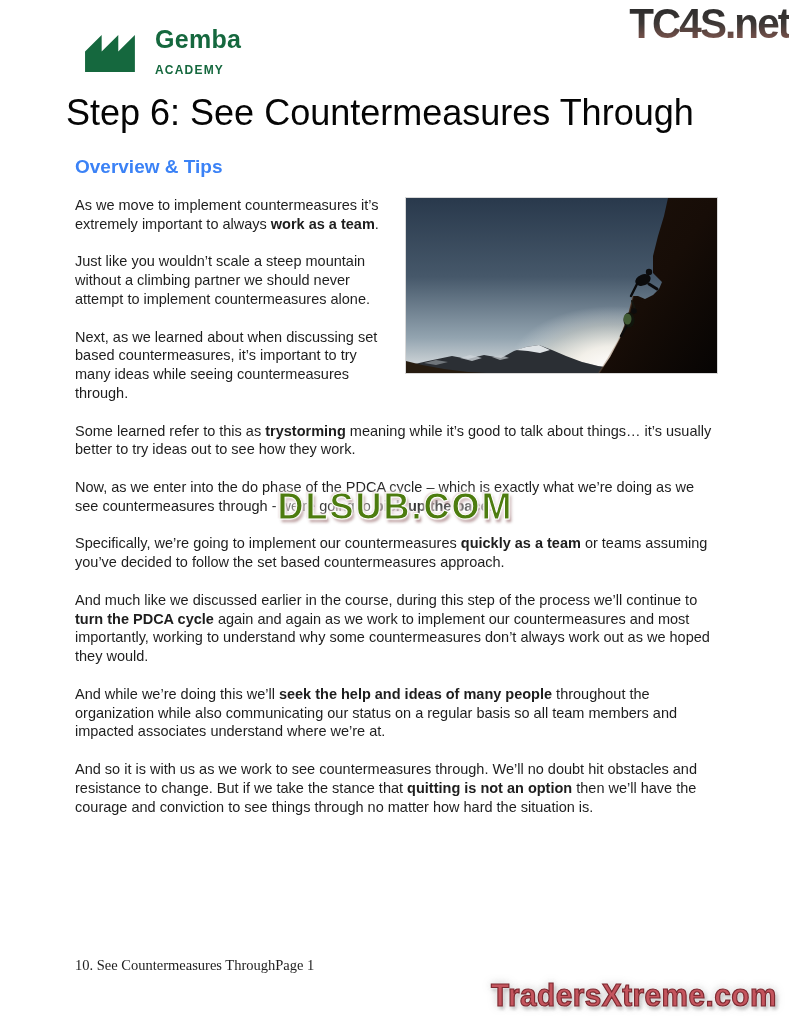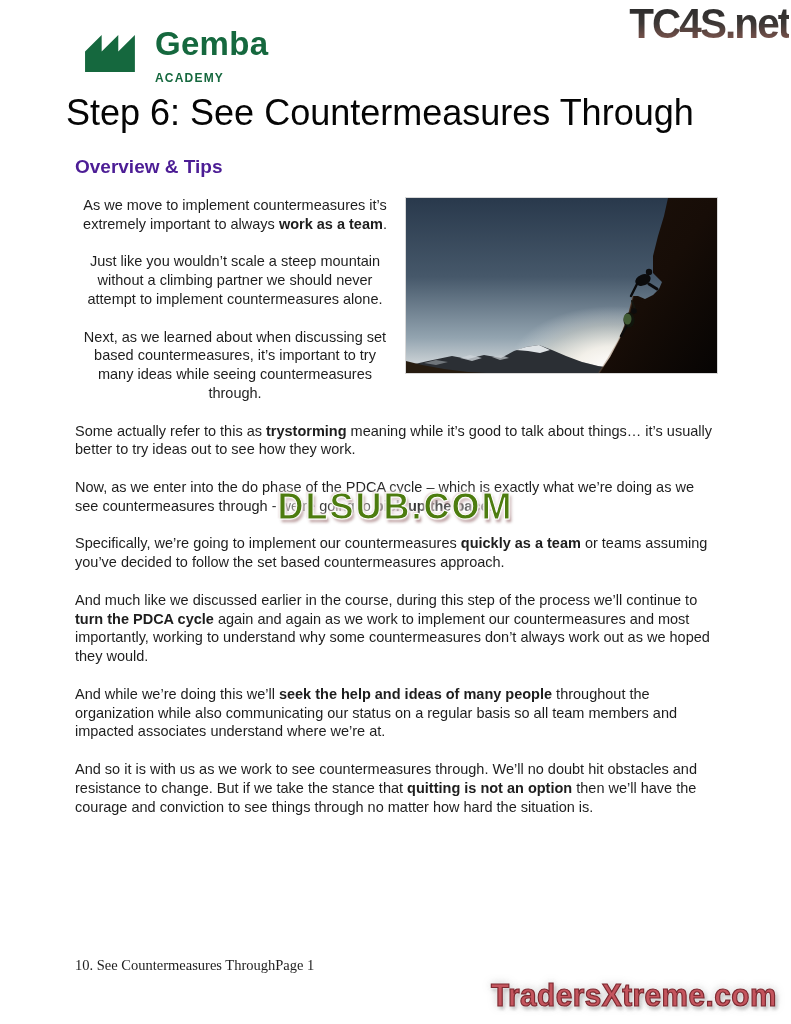--- a/index.html
+++ b/index.html
@@ -4,42 +4,42 @@
 <style>
   html,body{margin:0;padding:0;}
   body{
     width:791px;height:1024px;position:relative;background:#ffffff;
     font-family:"Liberation Sans",sans-serif;color:#1e1e1e;overflow:hidden;
   }
   
   .logo{position:absolute;left:85px;top:26px;display:flex;align-items:flex-start;}
   .logo-icon svg{width:64px;height:46px;display:block;}
   .logo-text{margin-left:6px;margin-top:1px;color:#15683e;line-height:1;}
-  .logo-name{font-size:33px;font-weight:bold;letter-spacing:.3px;}
+  .logo-name{font-size:25px;font-weight:bold;letter-spacing:.3px;}
   .logo-sub{font-size:12px;font-weight:bold;letter-spacing:1.2px;margin-top:12px;}
   
   .wm-top{
     position:absolute;right:2px;top:0px;
     font-size:43px;font-weight:bold;letter-spacing:-2px;line-height:1.1;
     color:#3a3532;transform:scaleX(.94);transform-origin:right top;
   }
   @supports ((-webkit-background-clip:text) or (background-clip:text)){
     .wm-top{
       background:linear-gradient(180deg,#2c2c2c 15%,#3d3836 50%,#8f5c53 95%);
       -webkit-background-clip:text;background-clip:text;color:transparent;
     }
   }
   
   .title{position:absolute;left:66px;top:92px;font-size:36px;font-weight:400;color:#050505;white-space:nowrap;}
-  .heading{position:absolute;left:75px;top:156px;font-size:19px;font-weight:bold;color:#4c1d95;}
+  .heading{position:absolute;left:75px;top:156px;font-size:19px;font-weight:bold;color:#3b82f6;}
   
   .content{position:absolute;left:75px;top:196px;width:642px;font-size:14.5px;line-height:18.8px;color:#1e1e1e;}
   .content p{margin:0 0 18.8px 0;}
   .content .b{font-weight:bold;}
-  .top-row{display:flex;justify-content:space-between;align-items:flex-start;min-height:208px;text-align:center;}
+  .top-row{display:flex;justify-content:space-between;align-items:flex-start;min-height:208px;}
   .col-left{width:320px;}
   .photo{width:311px;height:175px;flex-shrink:0;outline:1px solid #d8d8d8;margin-top:2px;}
   .photo svg{display:block;width:311px;height:175px;}
   
   .wm-mid{
     position:absolute;left:50%;top:486px;transform:translateX(-50%);
     font-family:Liberation Sans, sans-serif;font-weight:bold;font-size:36px;letter-spacing:2px;
     color:#4d7c0f;white-space:nowrap;
     -webkit-text-stroke:1px #ffffff;
     text-shadow:
@@ -134,21 +134,21 @@
           <path d="M230,114 L226,103" stroke="#15150f" stroke-width="2" stroke-linecap="round"></path>
           <circle cx="228" cy="113" r="2.8" fill="#0c0c0c"></circle>
           <ellipse cx="223" cy="122" rx="5.5" ry="7.5" fill="#10140c"></ellipse>
           <ellipse cx="221.5" cy="121" rx="4" ry="5.5" fill="#476338" opacity="0.9"></ellipse>
           <path d="M220,129 L215,138" stroke="#0c0c0c" stroke-width="2.4" stroke-linecap="round"></path>
         </g>
       </svg>
     </div>
   </div>
   <div>
-      <p><span>Some actually refer to this as </span><span class="b">trystorming</span><span> meaning while it’s good to talk about things… it’s usually better to try ideas out to see how they work.</span></p>
+      <p><span>Some learned refer to this as </span><span class="b">trystorming</span><span> meaning while it’s good to talk about things… it’s usually better to try ideas out to see how they work.</span></p>
       <p><span>Now, as we enter into the do phase of the PDCA cycle – which is exactly what we’re doing as we see countermeasures through - we’re going to </span><span class="b">pick up the pace</span><span>.</span></p>
       <p><span>Specifically, we’re going to implement our countermeasures </span><span class="b">quickly as a team</span><span> or teams assuming you’ve decided to follow the set based countermeasures approach.</span></p>
       <p><span>And much like we discussed earlier in the course, during this step of the process we’ll continue to </span><span class="b">turn the PDCA cycle</span><span> again and again as we work to implement our countermeasures and most importantly, working to understand why some countermeasures don’t always work out as we hoped they would.</span></p>
       <p><span>And while we’re doing this we’ll </span><span class="b">seek the help and ideas of many people</span><span> throughout the organization while also communicating our status on a regular basis so all team members and impacted associates understand where we’re at.</span></p>
       <p><span>And so it is with us as we work to see countermeasures through.  We’ll no doubt hit obstacles and resistance to change.  But if we take the stance that </span><span class="b">quitting is not an option</span><span> then we’ll have the courage and conviction to see things through no matter how hard the situation is.</span></p>
     </div>
 </div>
 
 <div class="wm-mid">DLSUB.COM</div>
 

